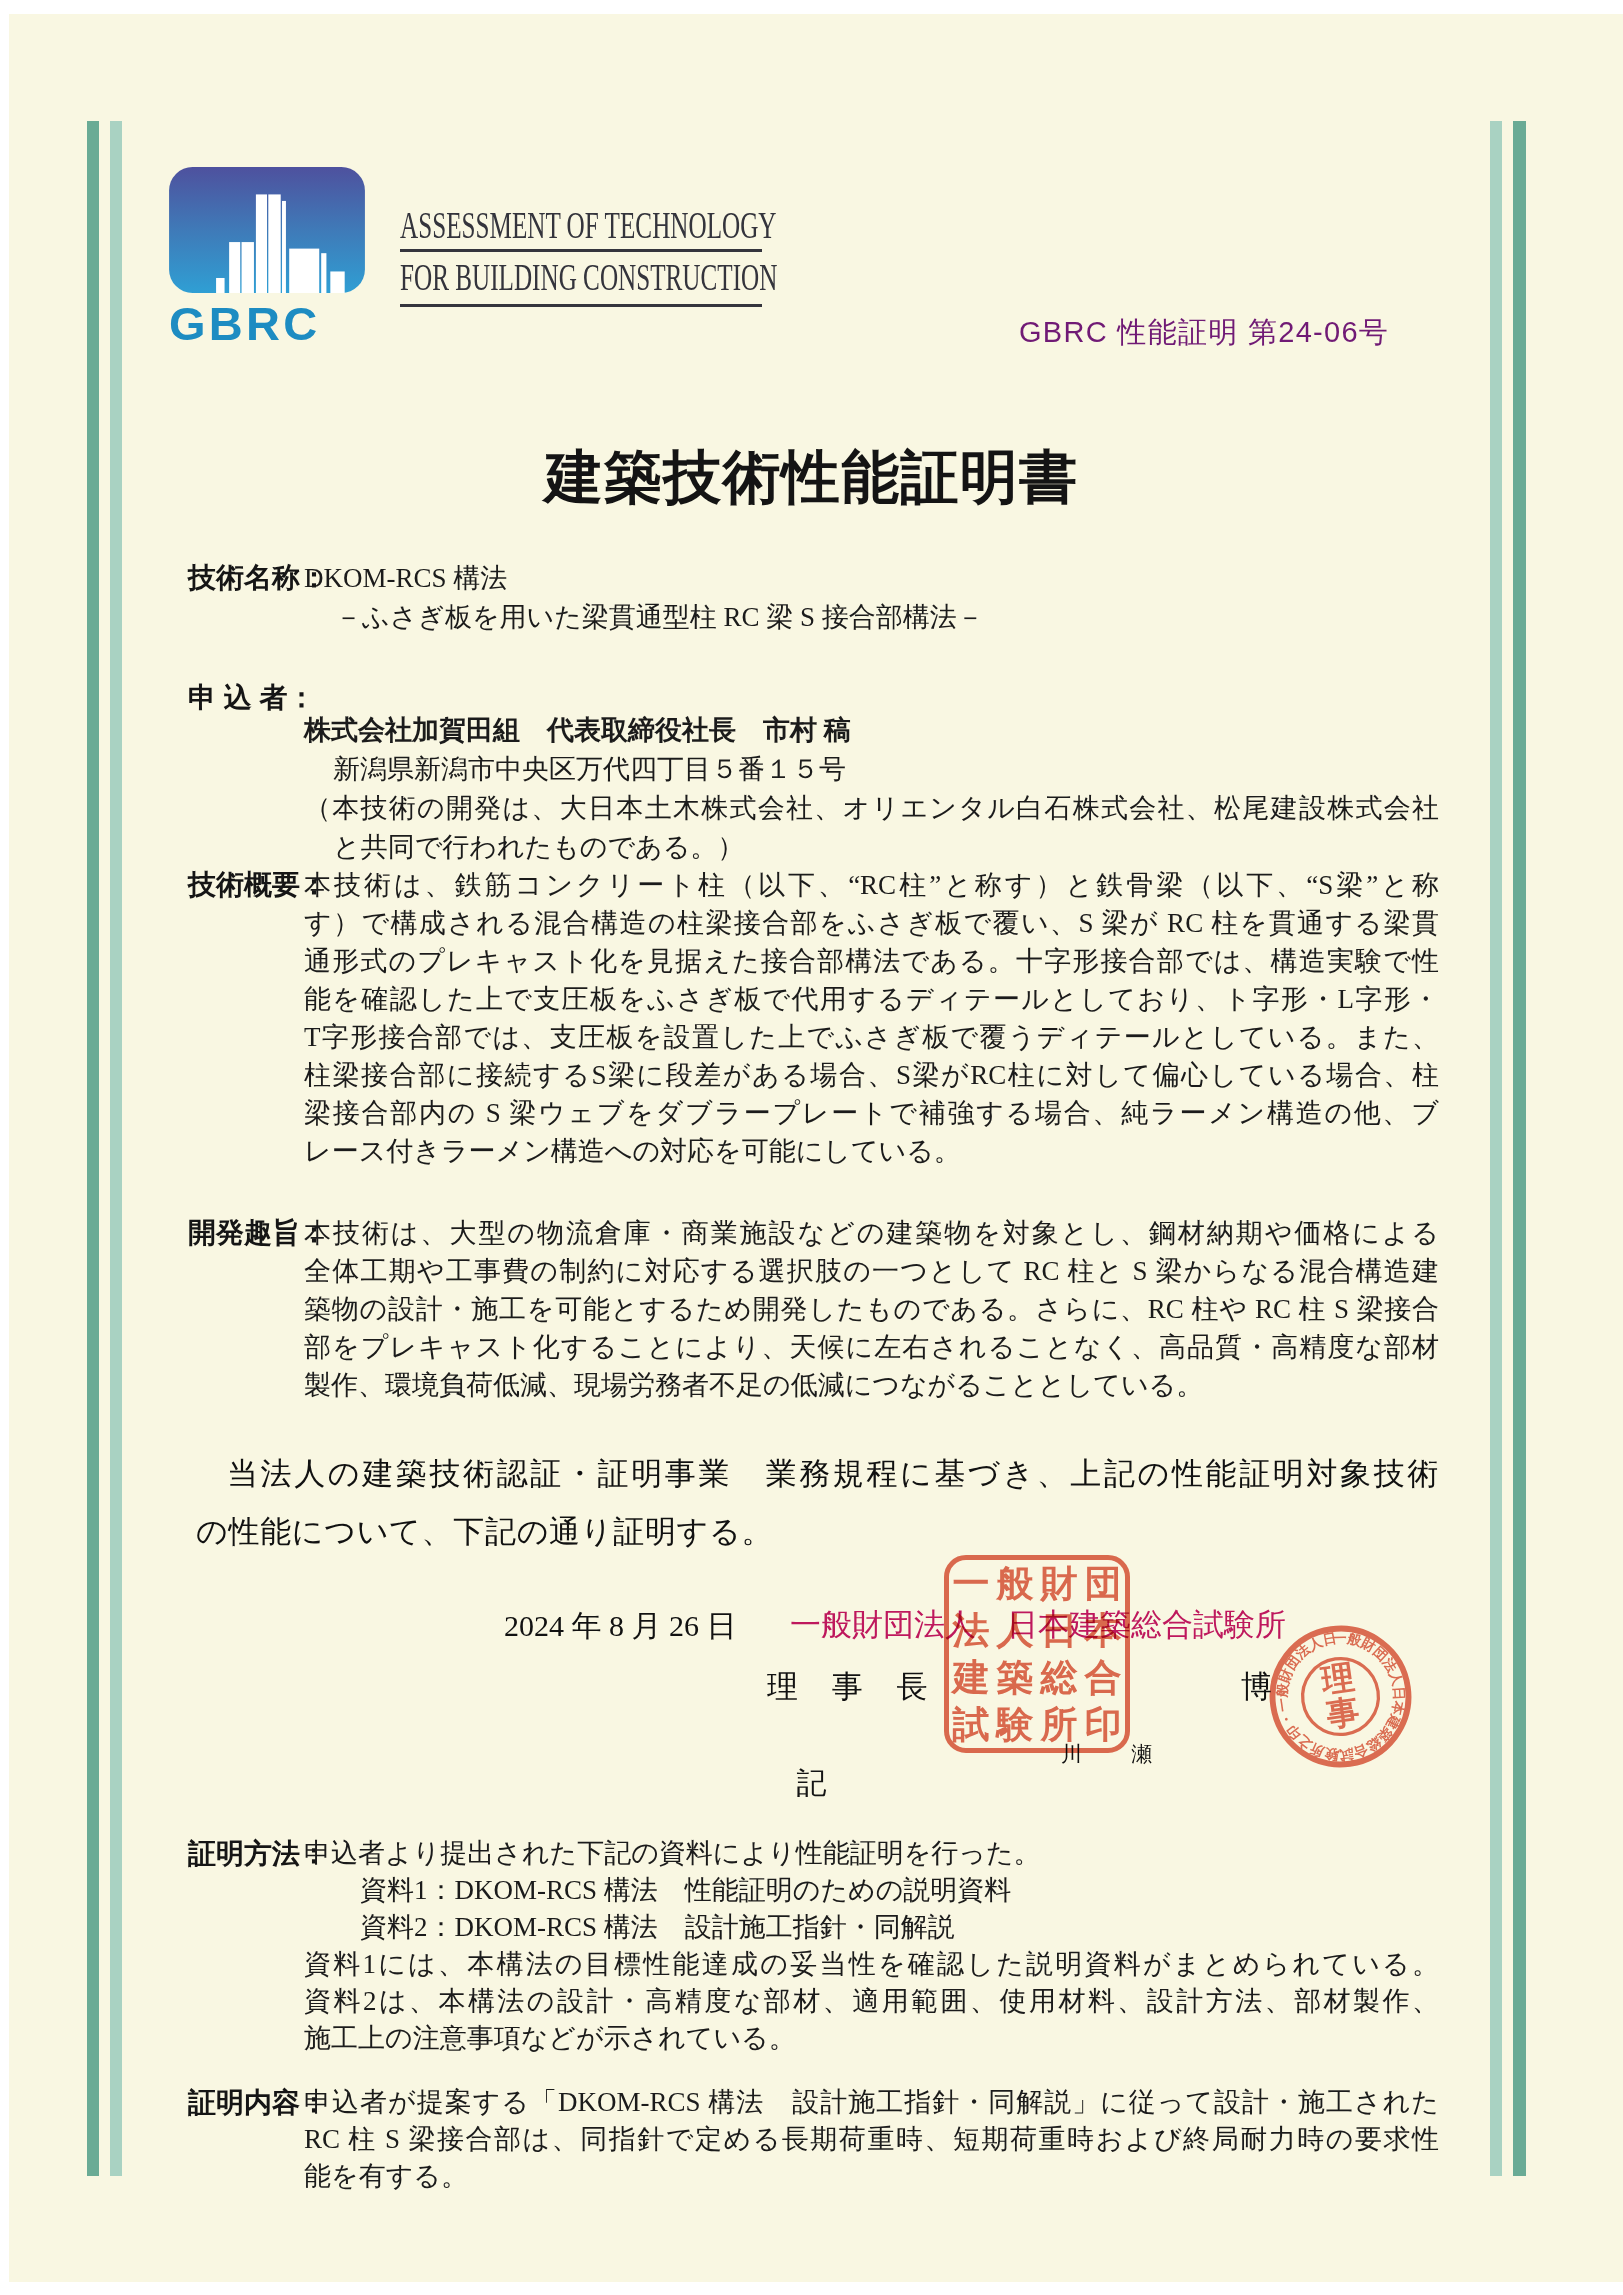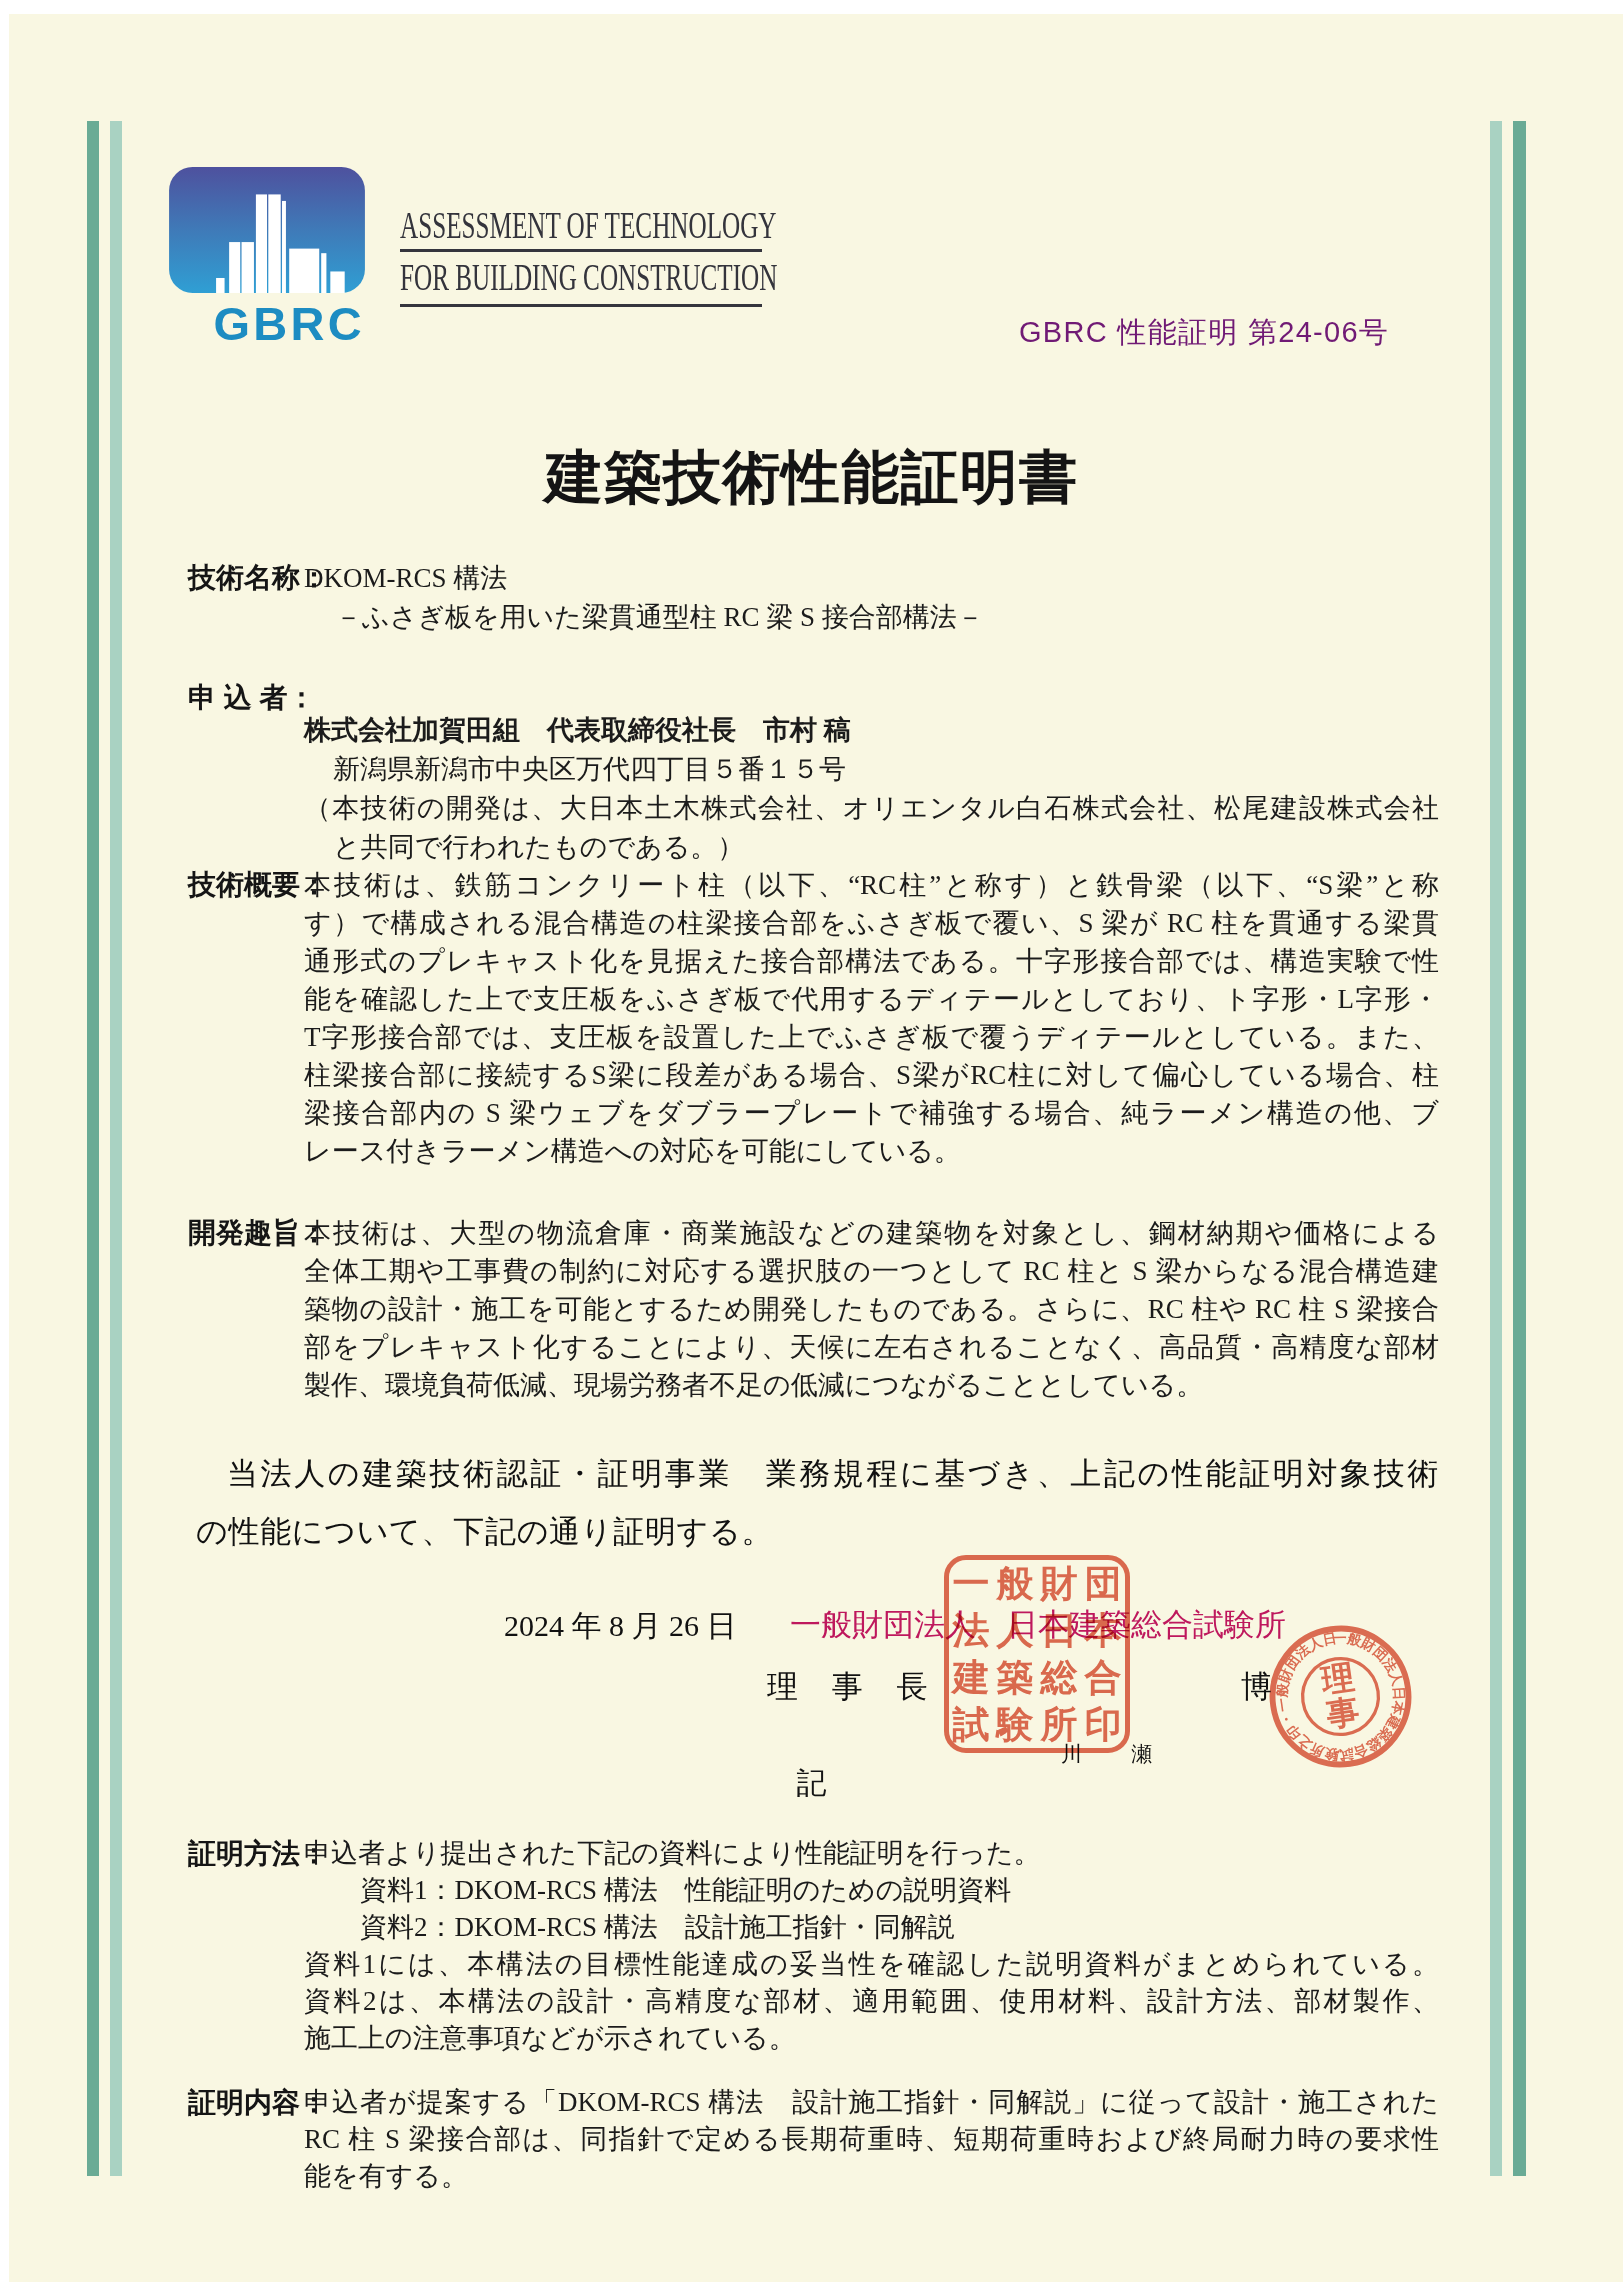--- a/index.html
+++ b/index.html
@@ -9,21 +9,21 @@
 
   
   .stripe{position:absolute;top:121px;height:2055px;}
   .stripe.l-dark{left:87px;width:11.8px;background:#6aab95;}
   .stripe.l-light{left:110px;width:11.8px;background:#a9d2c2;}
   .stripe.r-light{left:1490px;width:11.8px;background:#a9d2c2;}
   .stripe.r-dark{left:1513px;width:13px;background:#6aab95;}
 
   
   .logo-svg{position:absolute;left:169px;top:167px;}
-  .logo-acronym{position:absolute;left:169px;top:296px;width:196px;text-align:right;
+  .logo-acronym{position:absolute;left:169px;top:296px;width:196px;text-align:left;
     font-family:"Liberation Sans","DejaVu Sans",sans-serif;font-weight:700;font-size:47px;
     letter-spacing:3.3px;color:#1d8cc2;}
 
   
   .tagline-line{position:absolute;left:400px;width:366px;color:#34343c;white-space:nowrap;}
   .tagline-line span{display:inline-block;transform:scaleX(.68);transform-origin:left center;
     font-family:"Liberation Serif","DejaVu Serif",serif;}
   .tag1{top:204px;font-size:37px;}
   .tag2{top:256px;font-size:37px;}
   .tagline-rule{position:absolute;left:400px;width:362px;height:2.6px;background:#35353d;}

